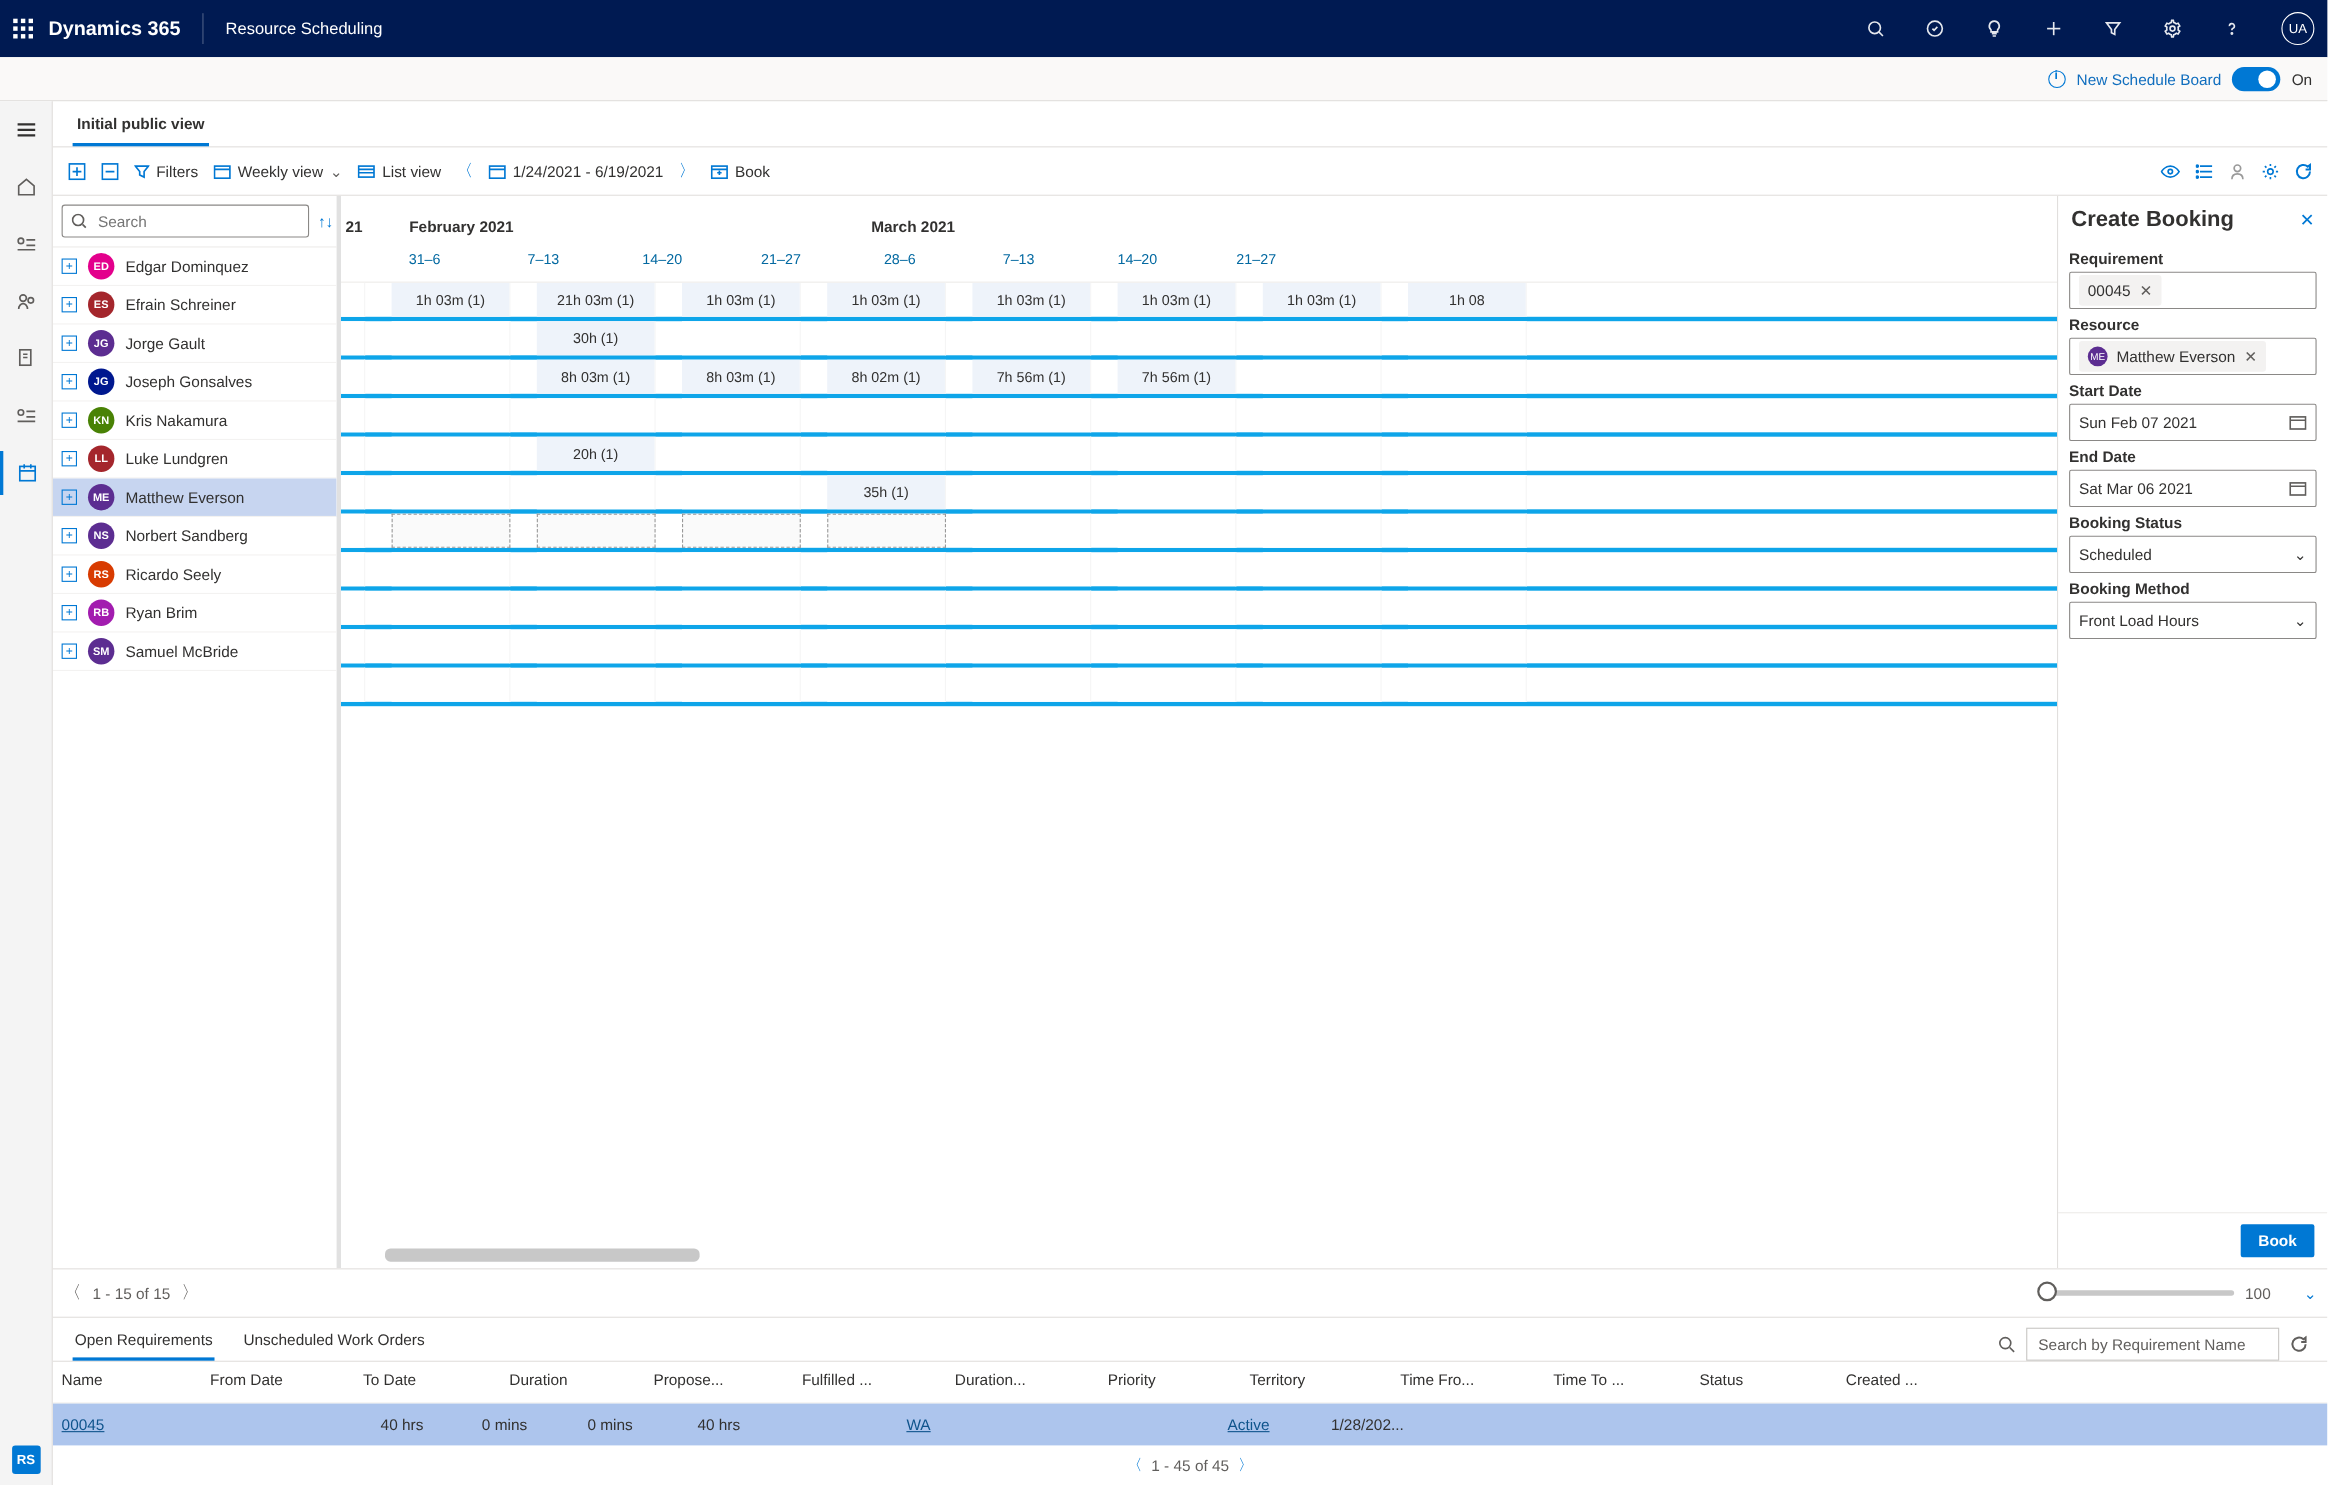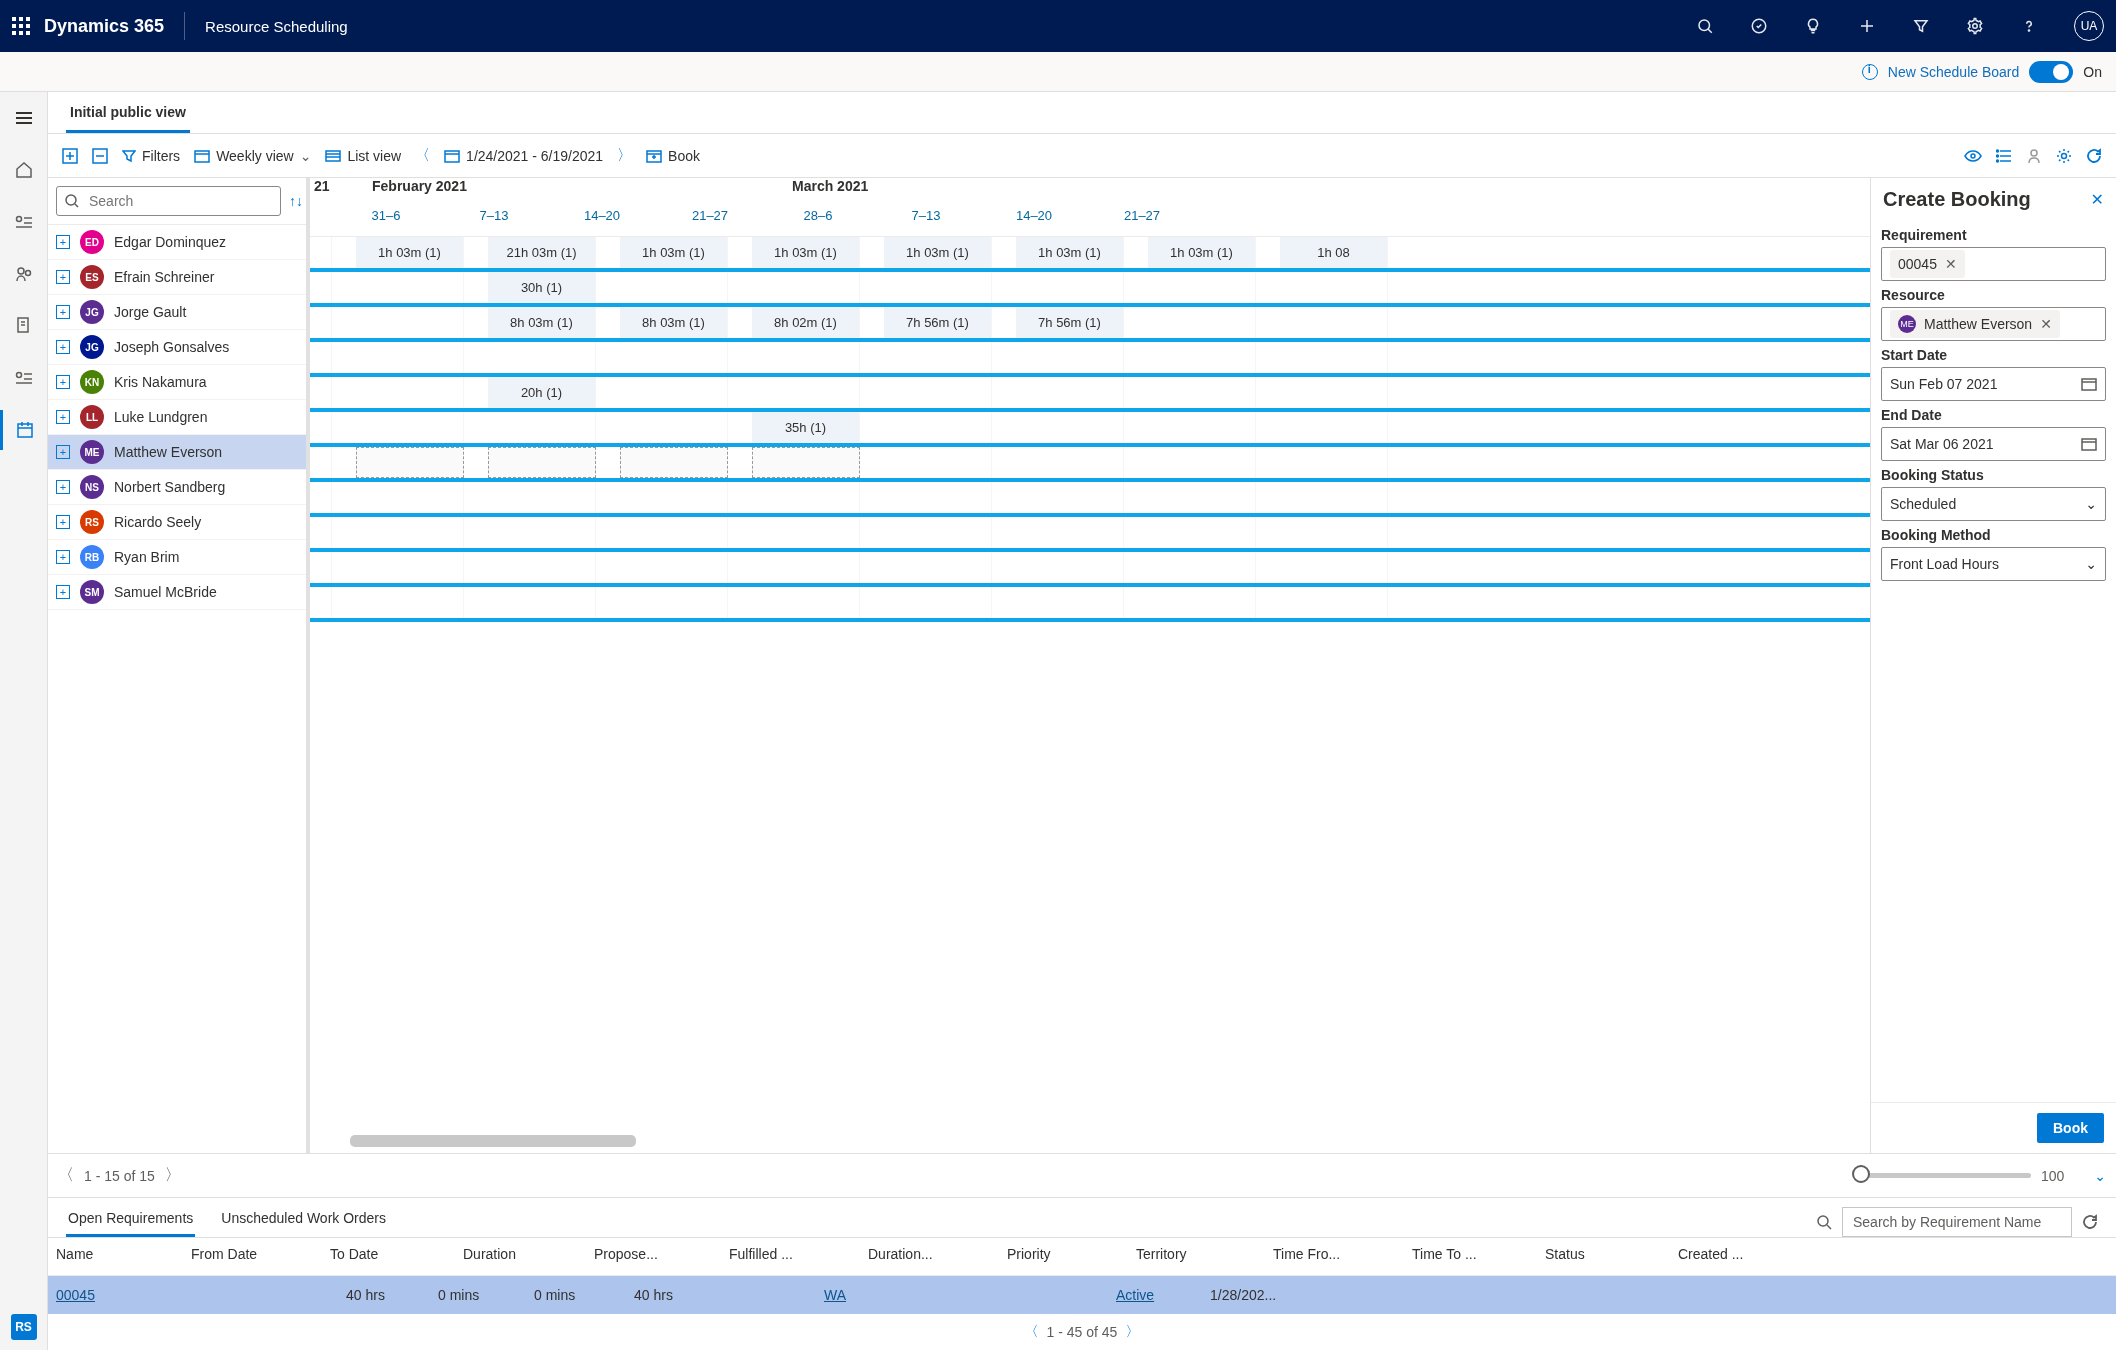--- a/index.html
+++ b/index.html
@@ -39,21 +39,21 @@
   .search-box{ flex:1; border:1px solid #8a8886; border-radius:3px; height:30px; display:flex; align-items:center; padding:0 8px; gap:8px; color:#605e5c;}
   .search-box input{ border:none; outline:none; flex:1; font-size:14px;}
   .sort-ic{ color:#0078d4; cursor:pointer;}
   .res-list{ flex:1; overflow-y:auto;}
   .res-item{ height:35px; display:flex; align-items:center; padding:0 8px; gap:10px; border-bottom:1px solid #f3f2f1; cursor:pointer;}
   .res-item.selected{ background:#c7d5f0;}
   .expand{ width:14px; height:14px; border:1px solid #0078d4; display:flex; align-items:center; justify-content:center; color:#0078d4; font-size:11px; line-height:1;}
   .avatar{ width:24px; height:24px; border-radius:50%; display:flex; align-items:center; justify-content:center; font-size:10px; color:#fff; font-weight:600;}
   .cal-col{ flex:1; display:flex; flex-direction:column; overflow:hidden; position:relative;}
   .cal-header{ border-bottom:1px solid #edebe9; background:#fff;}
-  .month-row{ display:flex; height:30px; font-weight:600; font-size:14px;}
+  .month-row{ display:flex; height:30px; font-weight:600; font-size:14px;margin-top:20px;}
   .month-row .m1{ width:22px; padding-left:4px;}
   .month-row .m2{ width:430px; padding-left:40px;}
   .month-row .m3{ flex:1; padding-left:30px;}
   .week-row{ display:flex; height:28px; font-size:13px; color:#0369a1;}
   .week{ width:108px; text-align:center;}
   .first-w{ width:22px;}
   .grid-body{ flex:1; overflow:auto;}
   .grid-row{ height:35px; display:flex; border-bottom:4px solid #0ea5e9;gap:24px;}
   .cell{ width:108px; height:100%; display:flex; align-items:center; justify-content:center; border-right:1px solid #f5f5f5; font-size:13px; position:relative; background:#fff;}
   .first-c{ width:22px;}
@@ -381,21 +381,21 @@
     <div class="avatar" style="background:#5c2d91">NS</div>
     <span>Norbert Sandberg</span>
             </div>
             <div class="res-item">
               <div class="expand">+</div>
     <div class="avatar" style="background:#d83b01">RS</div>
     <span>Ricardo Seely</span>
             </div>
             <div class="res-item">
               <div class="expand">+</div>
-    <div class="avatar" style="background:#3b82f6">RB</div>
+    <div class="avatar" style="background:#a21caf">RB</div>
     <span>Ryan Brim</span>
             </div>
             <div class="res-item">
               <div class="expand">+</div>
     <div class="avatar" style="background:#5c2d91">SM</div>
     <span>Samuel McBride</span>
             </div>
           </div>
       </div>
 

